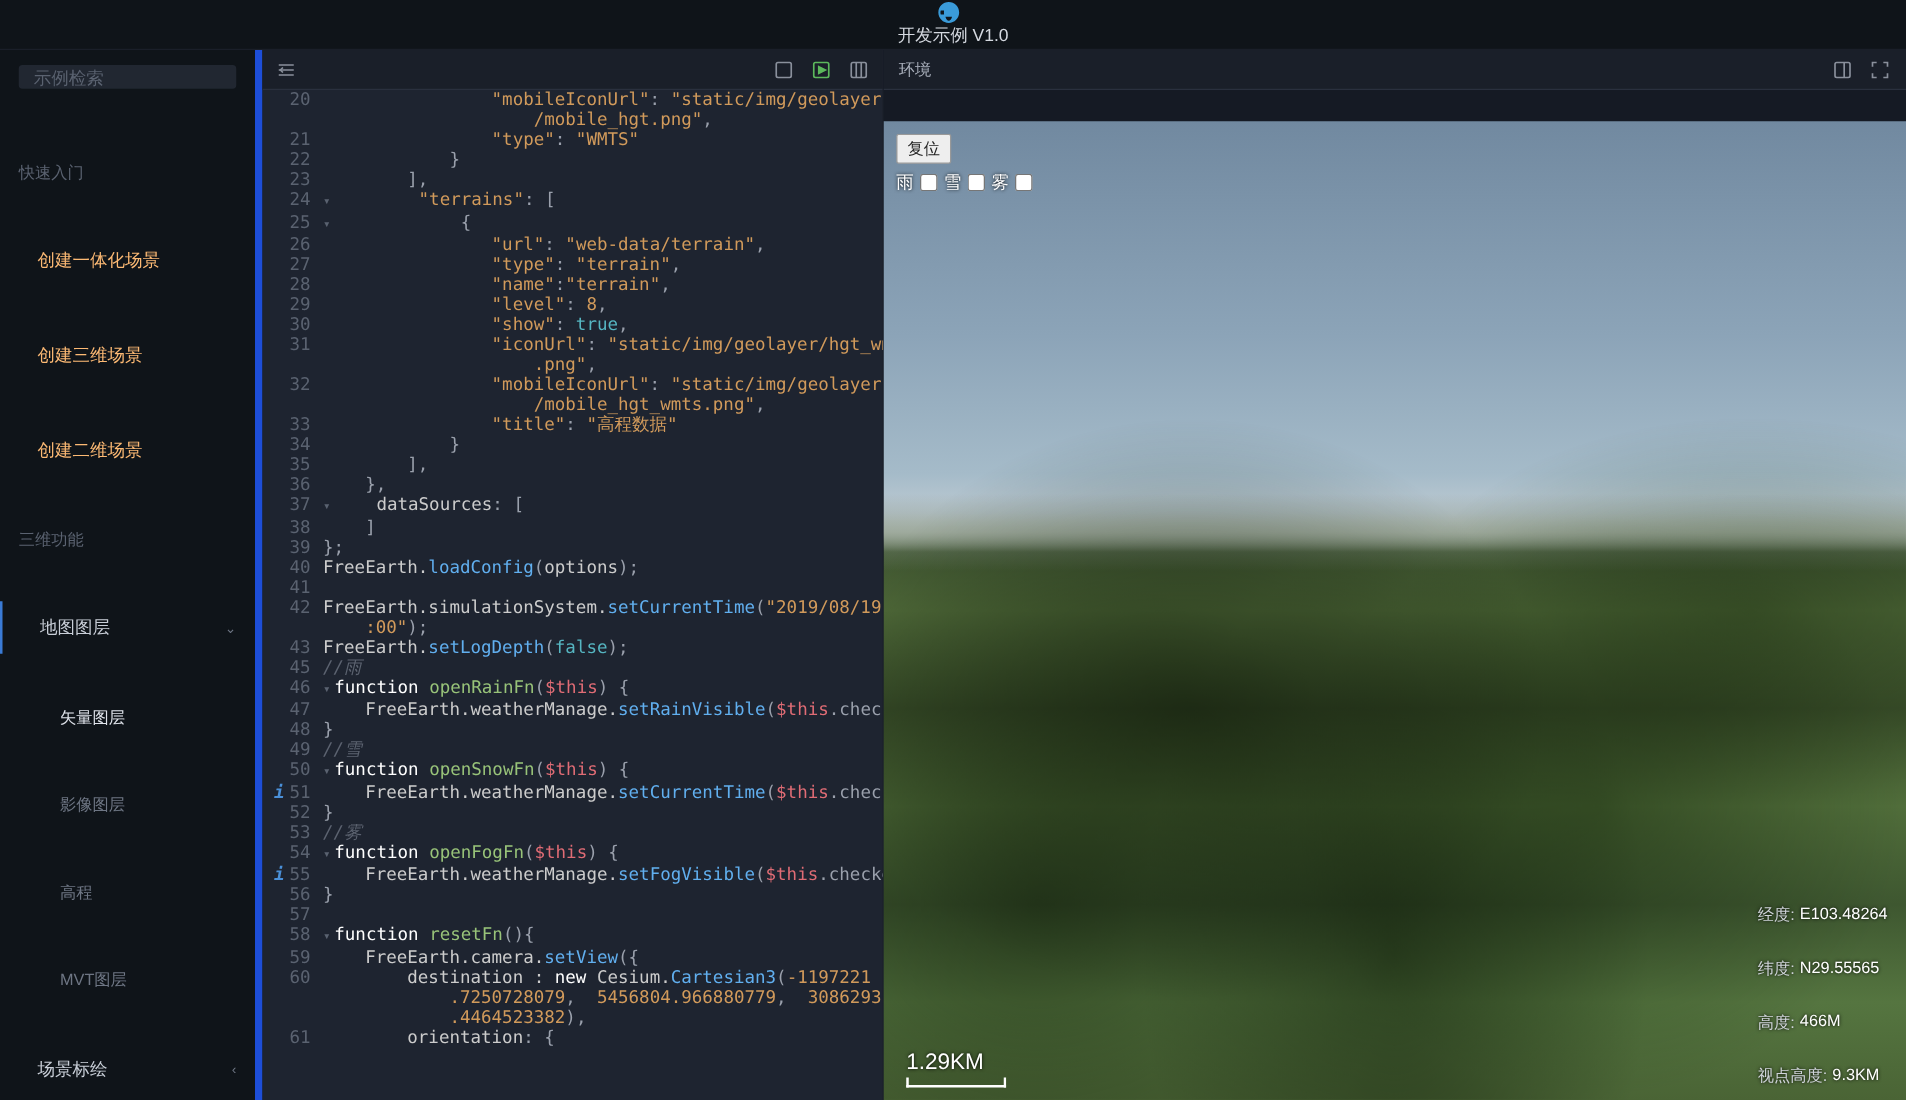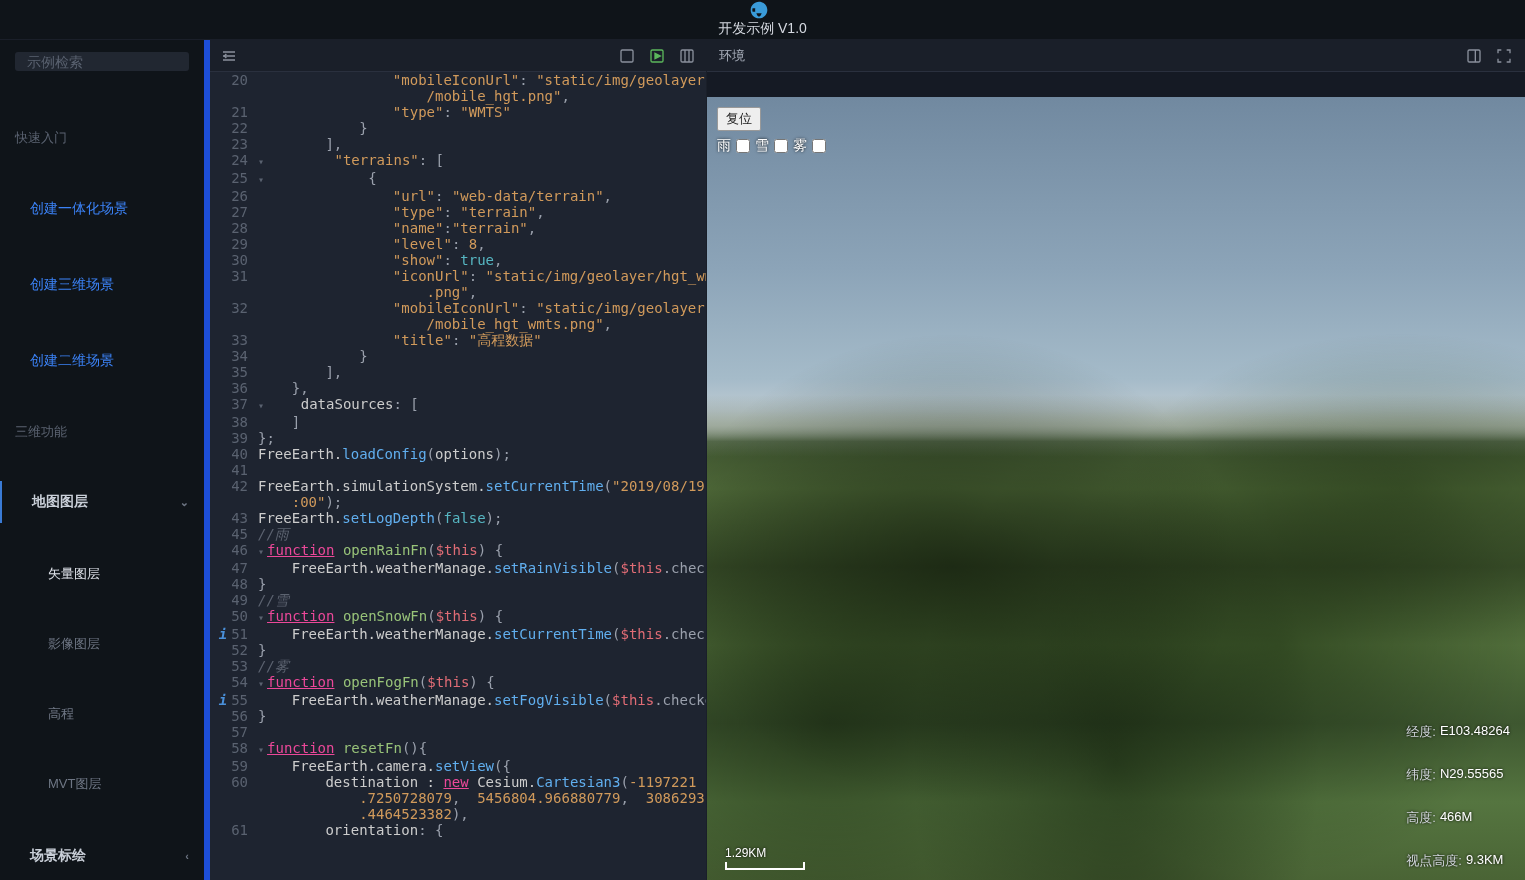--- a/index.html
+++ b/index.html
@@ -14,41 +14,41 @@
 
 .main { display: flex; height: 840px; }
 
 .sidebar { width: 210px; background: #0f1419; border-right: 6px solid #1d4ed8; overflow-y: auto; display: flex; flex-direction: column; gap: 32px; }
 .search-box { margin: 12px 15px 18px 15px; height: 40px; background: #212731; border-radius: 3px; display: flex; align-items: center; padding: 0 12px; }
 .search-input { flex: 1; background: none; border: none; outline: none; color: #c0c5ce; font-size: 14px; }
 .search-input::placeholder { color: #5a6270; }
 .search-icon { color: #aab0bc; }
 
 .section-header { color: #5a6270; font-size: 13px; padding: 8px 15px; }
-.menu-item { padding: 13px 15px 13px 30px; color: #3b82f6; cursor: pointer; font-size: 14px; }
-.menu-group { padding: 12px 15px 12px 30px; color: #c9cfd8; cursor: pointer; font-size: 14px; display: flex; align-items: center; justify-content: space-between; font-weight: bold; }
+.menu-item { padding: 13px 15px 13px 30px; color: #fdba74; cursor: pointer; font-size: 14px; }
+.menu-group { padding: 12px 15px 12px 30px; color: #c9cfd8; cursor: pointer; font-size: 14px; display: flex; align-items: center; justify-content: space-between; }
 .menu-group.expanded { border-left: 2px solid #3a7bd5; }
 .submenu-item { padding: 10px 15px 10px 48px; color: #6e7684; cursor: pointer; font-size: 13px; }
 .submenu-item.active { color: #e0e4eb; }
 .chevron { font-size: 11px; color: #6e7684; }
 
 .editor-panel { width: 497px; background: #1e2430; display: flex; flex-direction: column; border-right: 1px solid #1a1f29; }
 .editor-toolbar { height: 32px; background: #1a1f29; border-bottom: 1px solid #2a303e; display: flex; align-items: center; padding: 0 10px; }
 .toolbar-left { display: flex; align-items: center; }
 .toolbar-right { margin-left: auto; display: flex; gap: 12px; }
 .tb-icon { width: 18px; height: 18px; cursor: pointer; display: flex; align-items: center; justify-content: center; color: #8a909c; }
 .tb-icon.green { color: #5cb85c; }
 
 .code-area { flex: 1; overflow: auto; font-family: Consolas, Monaco, monospace; font-size: 14px; line-height: 16px; }
 .code-line { display: flex; }
 .line-gutter { width: 48px; text-align: right; padding-right: 10px; color: #5a6270; user-select: none; flex-shrink: 0; }
 .line-gutter.info::before { content: "i"; color: #4a90d9; margin-right: 4px; font-style: italic; font-weight: bold; }
 .line-content { flex: 1; white-space: pre; color: #ccc; }
 .s { color: #d19a5b; }  
-.k { color: #ec4899; text-decoration: underline; }  
+.k { color: #ffffff; }  
 .b { color: #56b6c2; }  
 .n { color: #d19a5b; }  
 .f { color: #61afef; }  
 .p { color: #9aa0ac; }  
 .c { color: #5c6370; font-style: italic; } 
 .v { color: #e06c75; }  
 .fn { color: #98c379; } 
 .collapse { color: #5a6270; margin-right: 3px; font-size: 10px; }
 
 .preview-panel { flex: 1; background: #151a24; display: flex; flex-direction: column; position: relative; }
@@ -62,21 +62,21 @@
   radial-gradient(ellipse at 85% 50%, rgba(70,95,50,0.4), transparent 28%),
   radial-gradient(ellipse at 15% 80%, rgba(45,65,30,0.5), transparent 30%);
   mix-blend-mode: multiply; }
 .horizon-haze { position: absolute; top: 38%; left: 0; right: 0; height: 8%; background: linear-gradient(to bottom, rgba(200,210,215,0.0), rgba(130,145,130,0.6), rgba(60,80,50,0.0)); }
 
 .preview-controls { position: absolute; top: 10px; left: 10px; }
 .reset-btn { background: #eee; color: #222; border: 1px solid #999; padding: 2px 8px; font-size: 13px; cursor: pointer; border-radius: 2px; }
 .weather-row { margin-top: 6px; color: #fff; font-size: 14px; display: flex; align-items: center; gap: 2px; text-shadow: 0 0 3px #000; }
 .weather-row input { width: 14px; height: 14px; margin: 0 3px; }
 
-.scale-bar { position: absolute; bottom: 10px; left: 18px; color: #fff; font-size: 12px; text-shadow: 0 0 3px #000; }
+.scale-bar { position: absolute; bottom: 10px; left: 18px; color: #fff; font-size: 18px; text-shadow: 0 0 3px #000; }
 .scale-line { width: 80px; height: 8px; border-left: 2px solid #fff; border-right: 2px solid #fff; border-bottom: 2px solid #fff; margin-top: 2px; }
 
 .status-bar { position: absolute; bottom: 10px; right: 15px; display: flex; gap: 25px; color: #fff; font-size: 13px; text-shadow: 0 0 3px #000; flex-direction: column; }
 .status-item { display: flex; gap: 4px; }
 .status-label { color: #d0d4da; }
 .status-val { color: #fff; }
 
 ::-webkit-scrollbar { width: 8px; height: 8px; }
 ::-webkit-scrollbar-track { background: #1a1f29; }
 ::-webkit-scrollbar-thumb { background: #3a4050; border-radius: 4px; }

